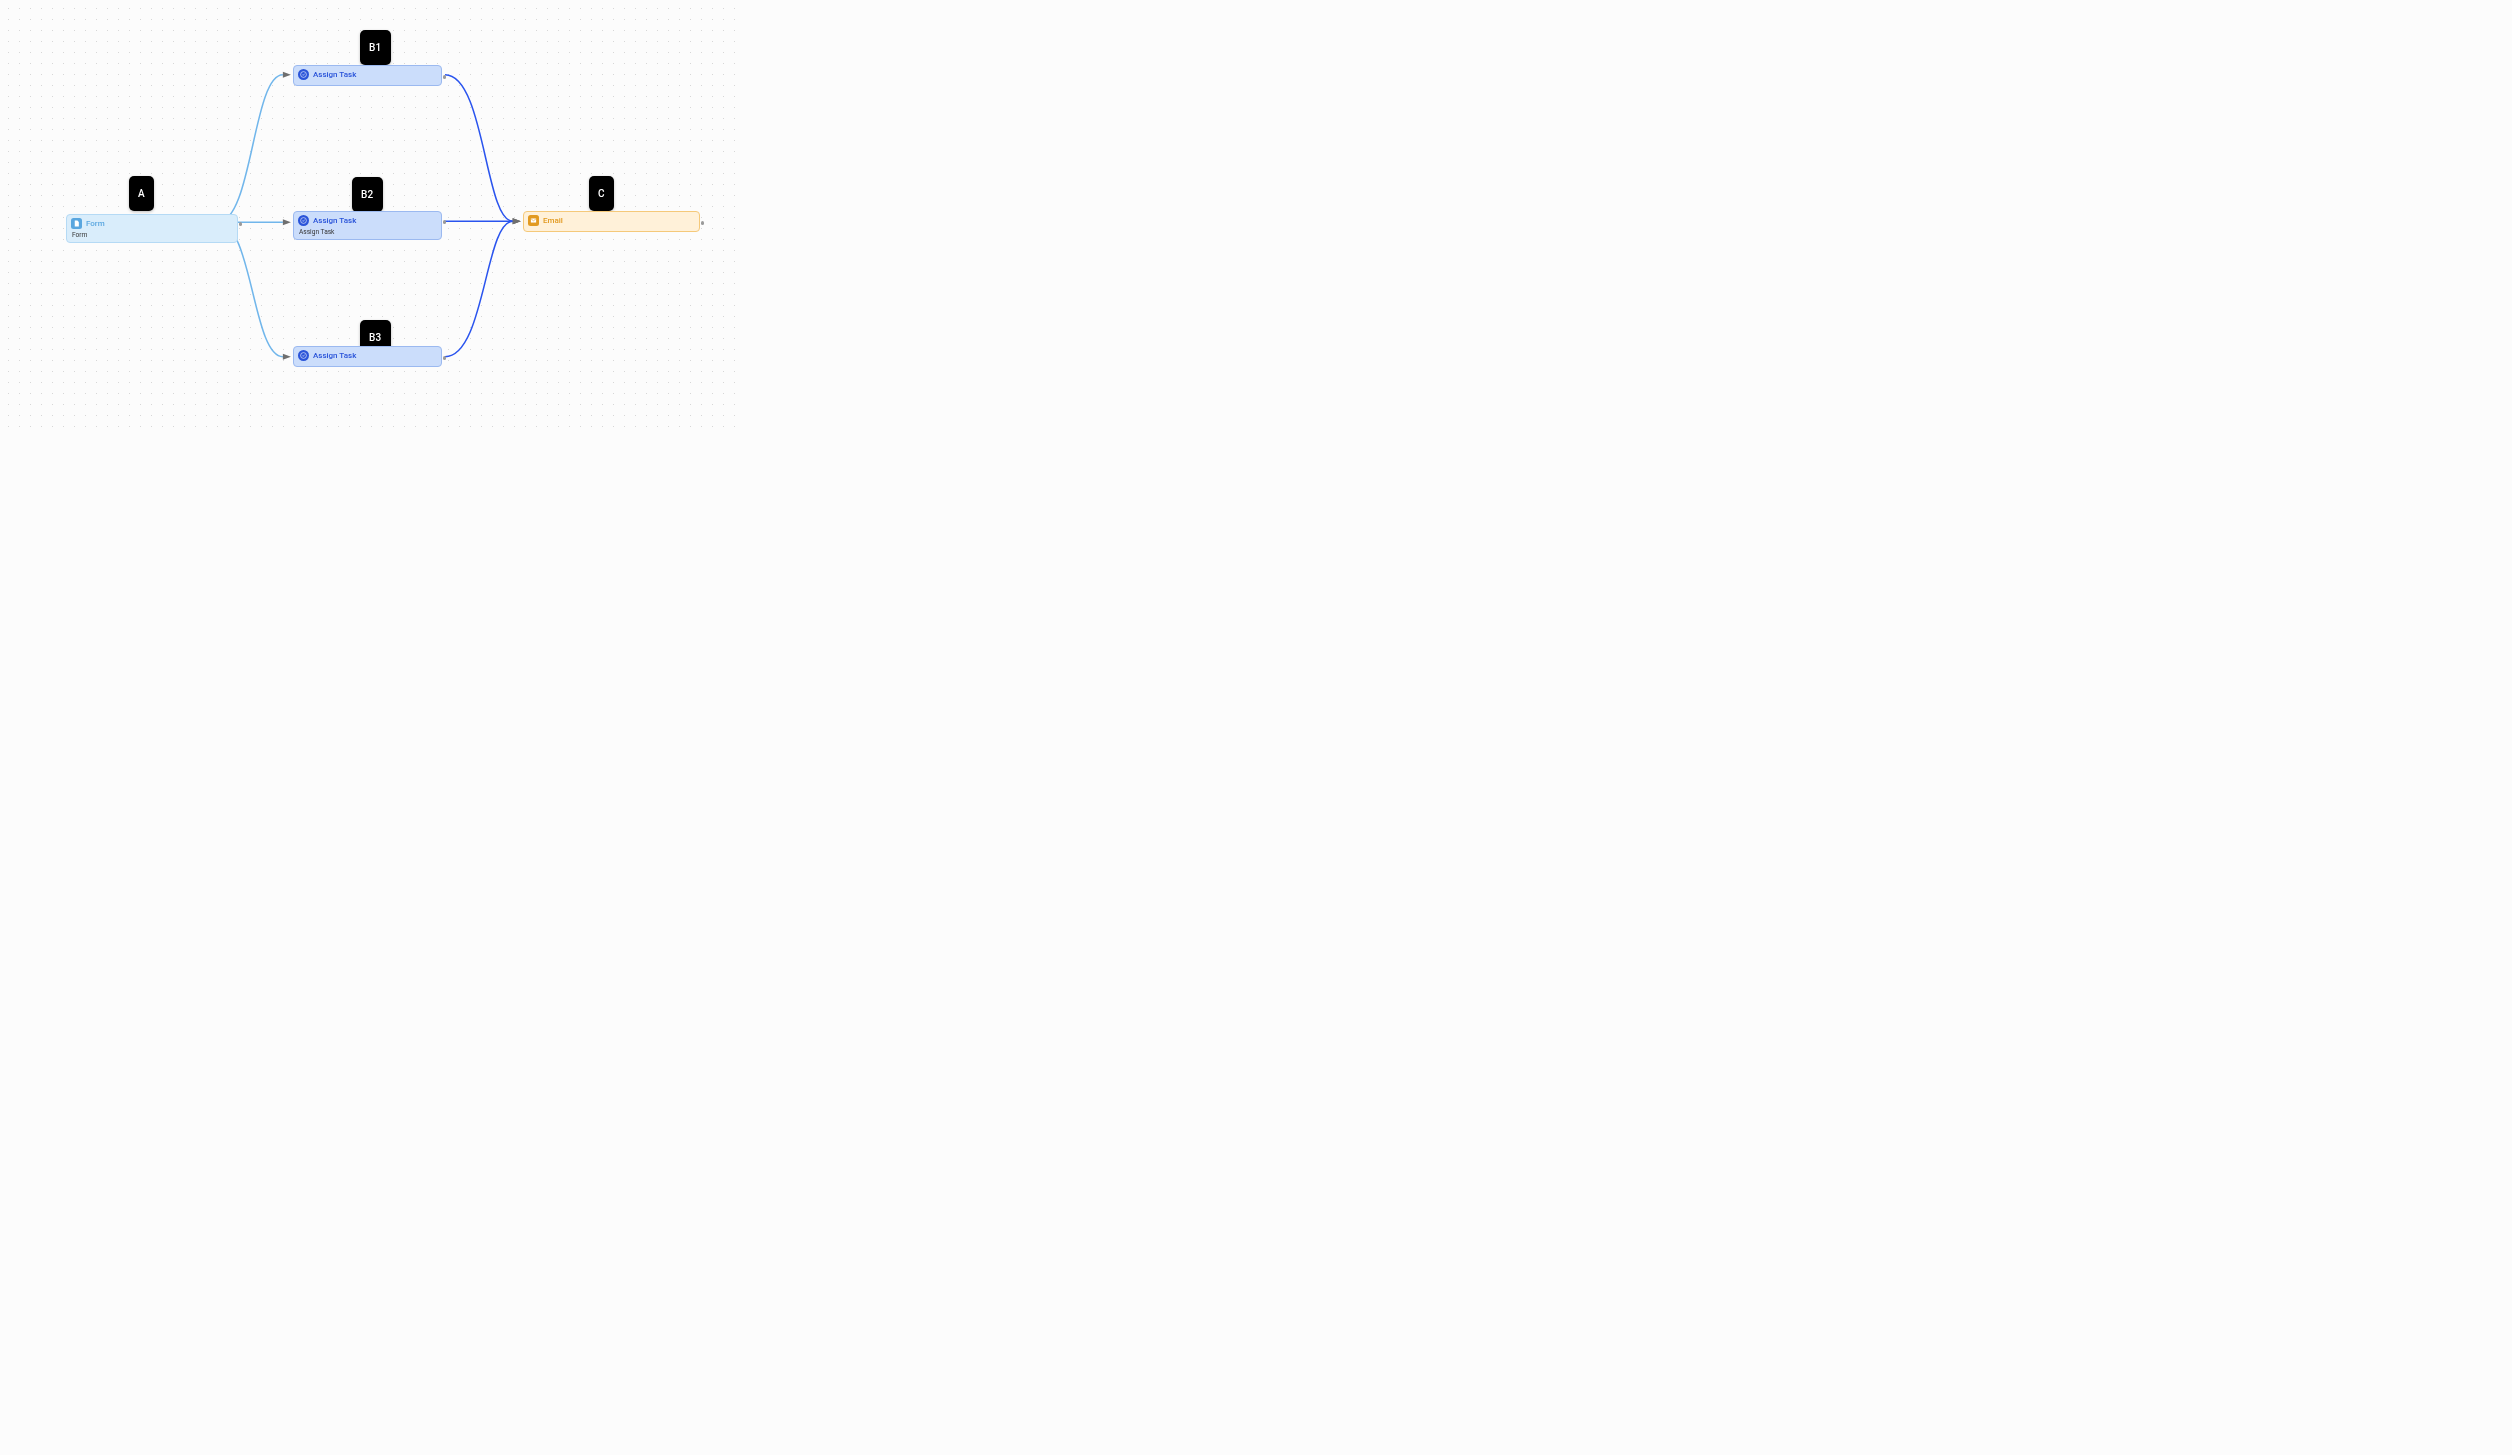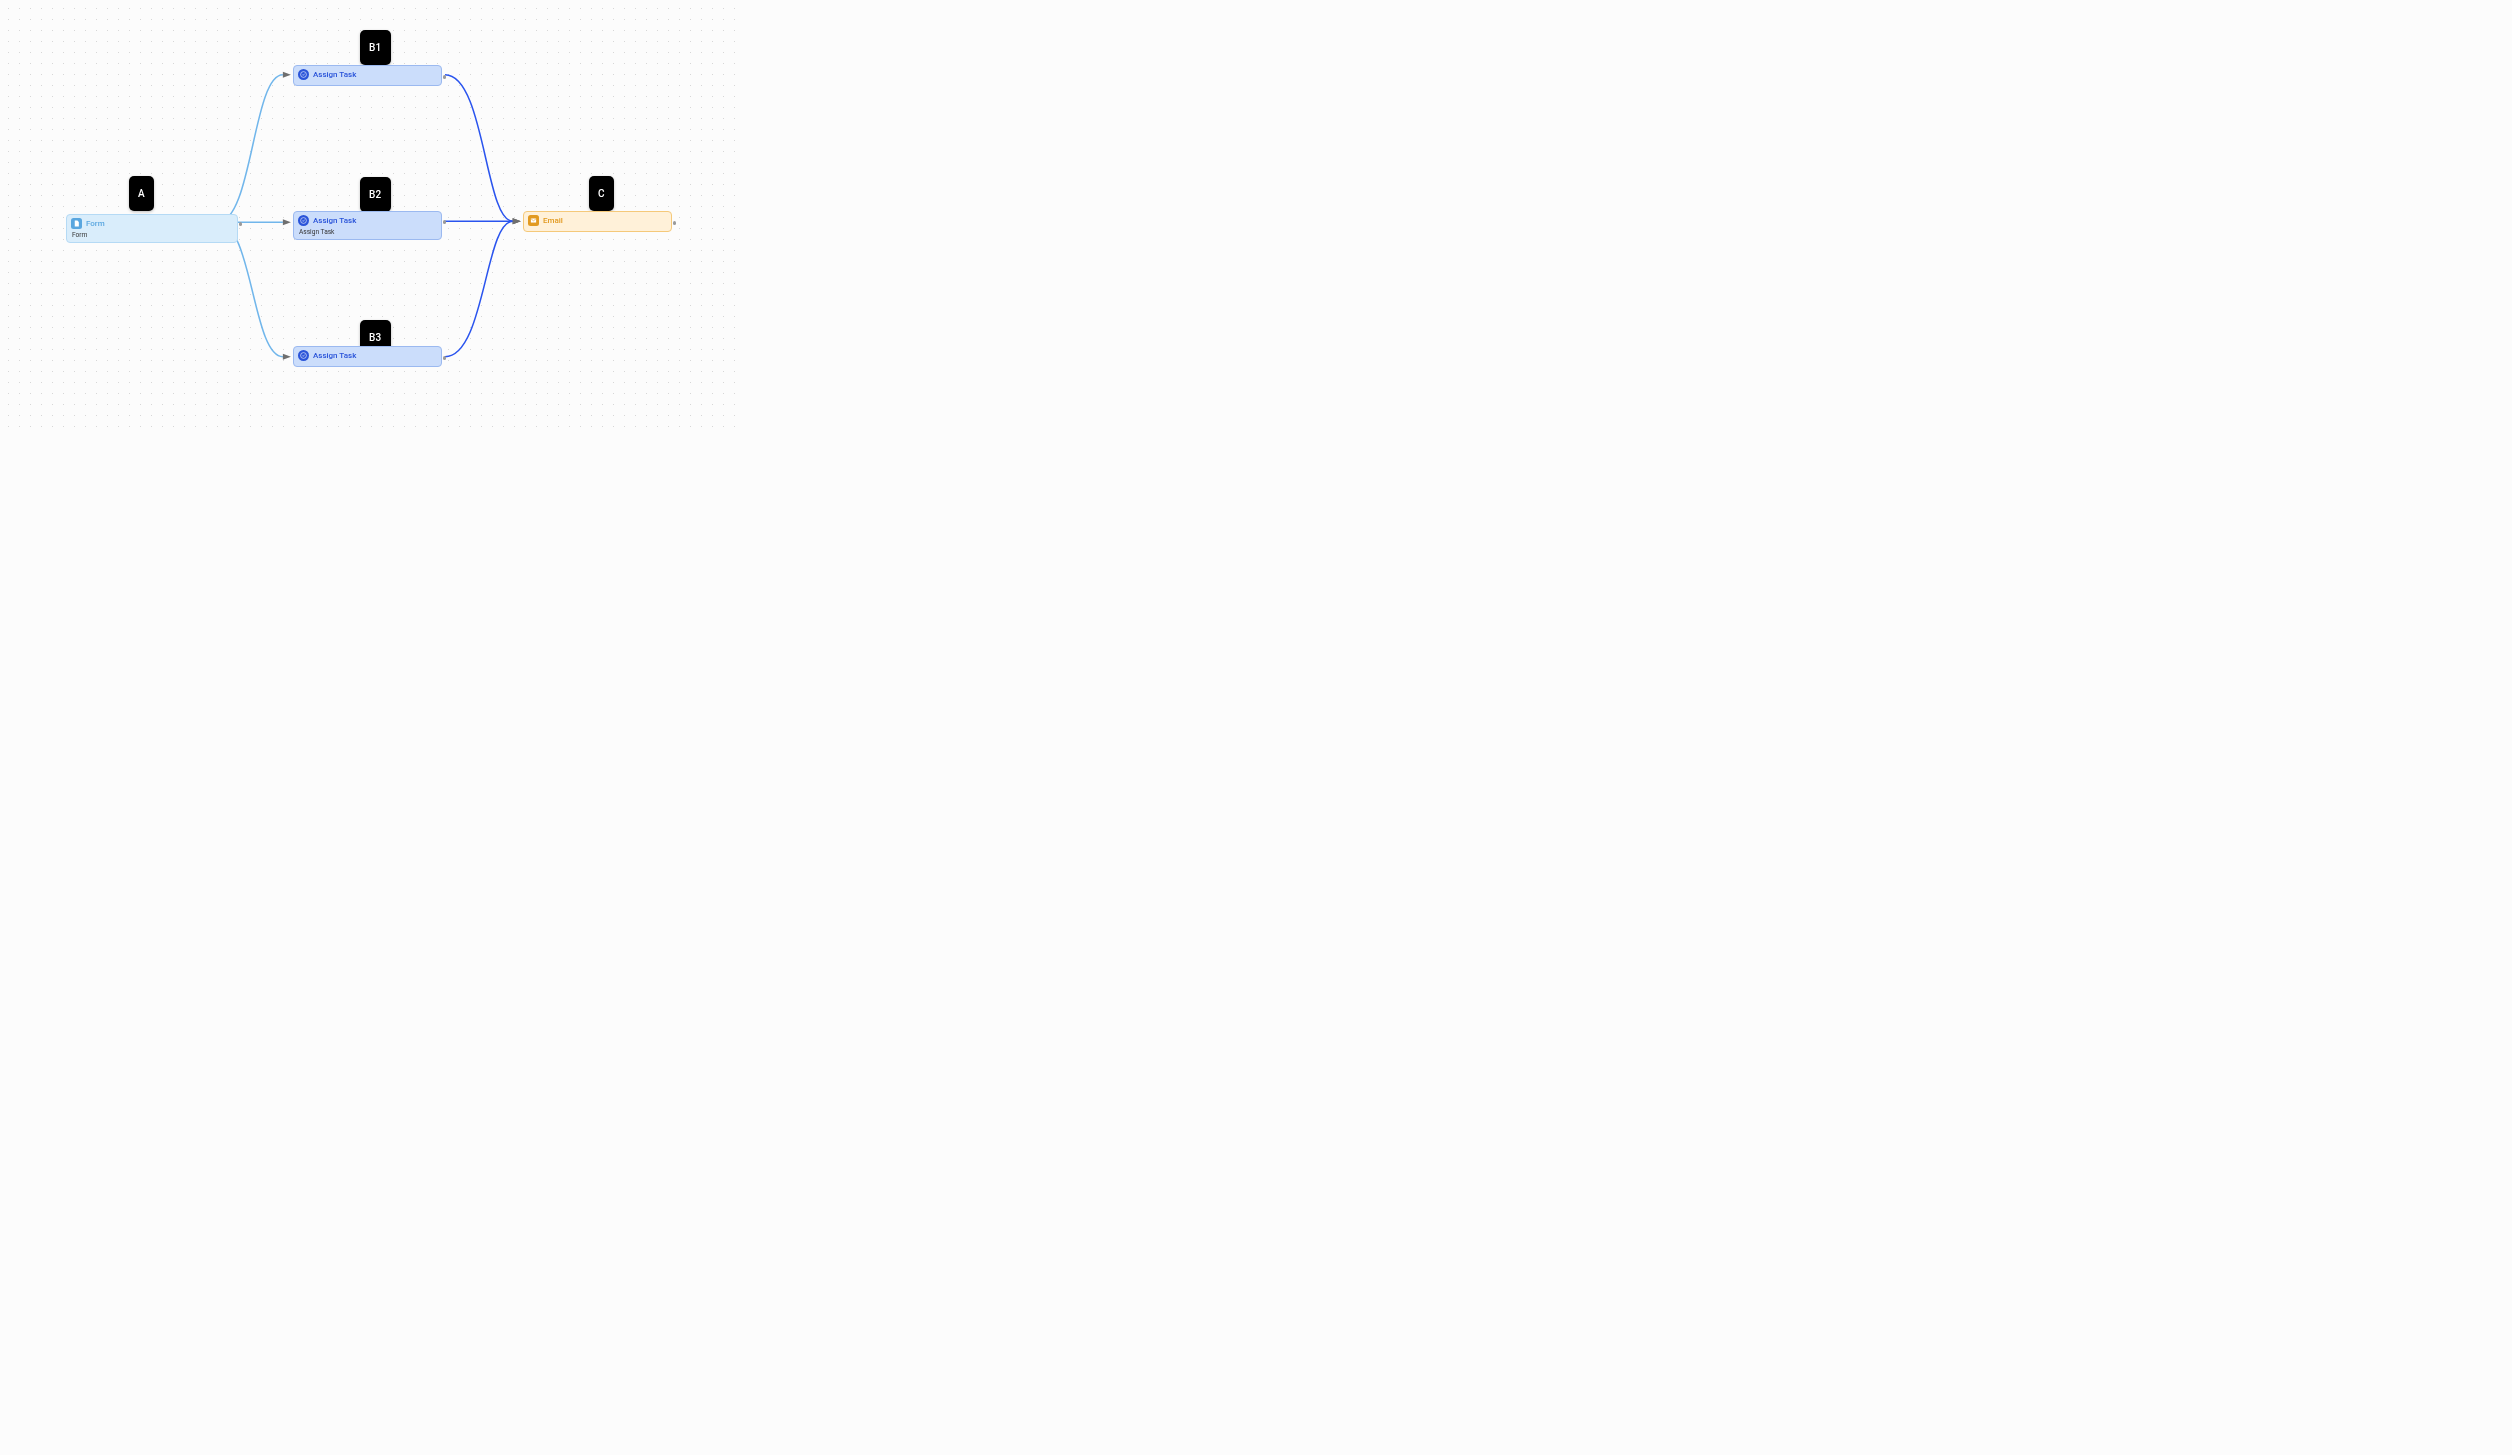--- a/index.html
+++ b/index.html
@@ -132,21 +132,21 @@
 
     <path class="edge-dark" d="M 881 438 L 1015 438"></path>
     <polygon class="arrowhead" points="1015,432 1031,438 1015,444"></polygon>
 
     <path class="edge-dark" d="M 881 706 C 960 706, 960 438, 1015 438"></path>
     <polygon class="arrowhead" points="1015,432 1031,438 1015,444"></polygon>
   </svg>
 
   <div class="label-pill" style="left:129px;  top:176px">A</div>
   <div class="label-pill" style="left:360px;  top:30px">B1</div>
-  <div class="label-pill" style="left:360px;  top:177px">B2</div>
+  <div class="label-pill" style="left:352px;  top:177px">B2</div>
   <div class="label-pill" style="left:360px;  top:320px">B3</div>
   <div class="label-pill" style="left:589px; top:176px">C</div>
 
   <div class="node node-form" style="left:66px; top:214px; width:172px;">
     <div class="node-header">
       <span class="icon icon-form">
         <svg viewBox="0 0 24 24">
             <path fill="#fff" d="M6 2h9l5 5v15H6zM8 8h8v1.5H8zm0 4h8v1.5H8zm0 4h5v1.5H8z"></path>
           </svg>
       </span>
@@ -189,21 +189,21 @@
         <svg viewBox="0 0 24 24">
             <circle cx="12" cy="12" r="10" fill="none" stroke="#fff" stroke-width="2"></circle>
             <path fill="none" stroke="#fff" stroke-width="2" d="M8 12l3 3 5-6"></path>
           </svg>
       </span>
       <span class="node-title">Assign Task</span>
     </div>
     <div class="port" style="right:-5px; top:9px;"></div>
   </div>
 
-  <div class="node node-email" style="left:523px; top:211px; width:149px;">
+  <div class="node node-email" style="left:523px; top:211px; width:177px;">
     <div class="node-header">
       <span class="icon icon-email">
         <svg viewBox="0 0 24 24">
             <path fill="#fff" d="M3 5h18v14H3z"></path>
             <path fill="none" stroke="#e29a20" stroke-width="2" d="M3 6l9 7 9-7"></path>
           </svg>
       </span>
       <span class="node-title">Email</span>
     </div>
     <div class="port" style="right:-5px; top:9px;"></div>

